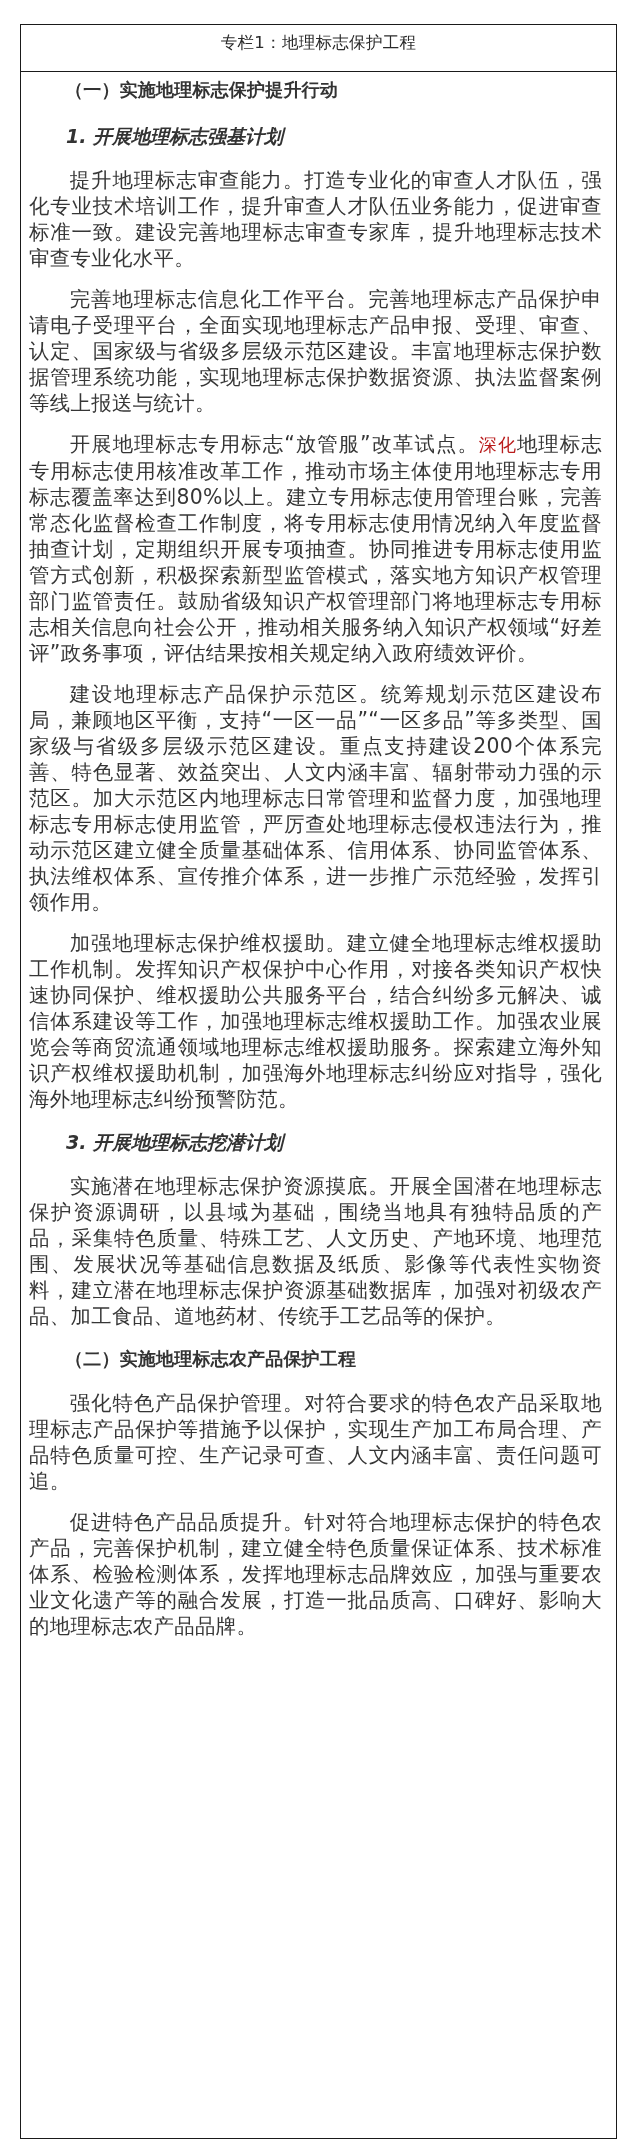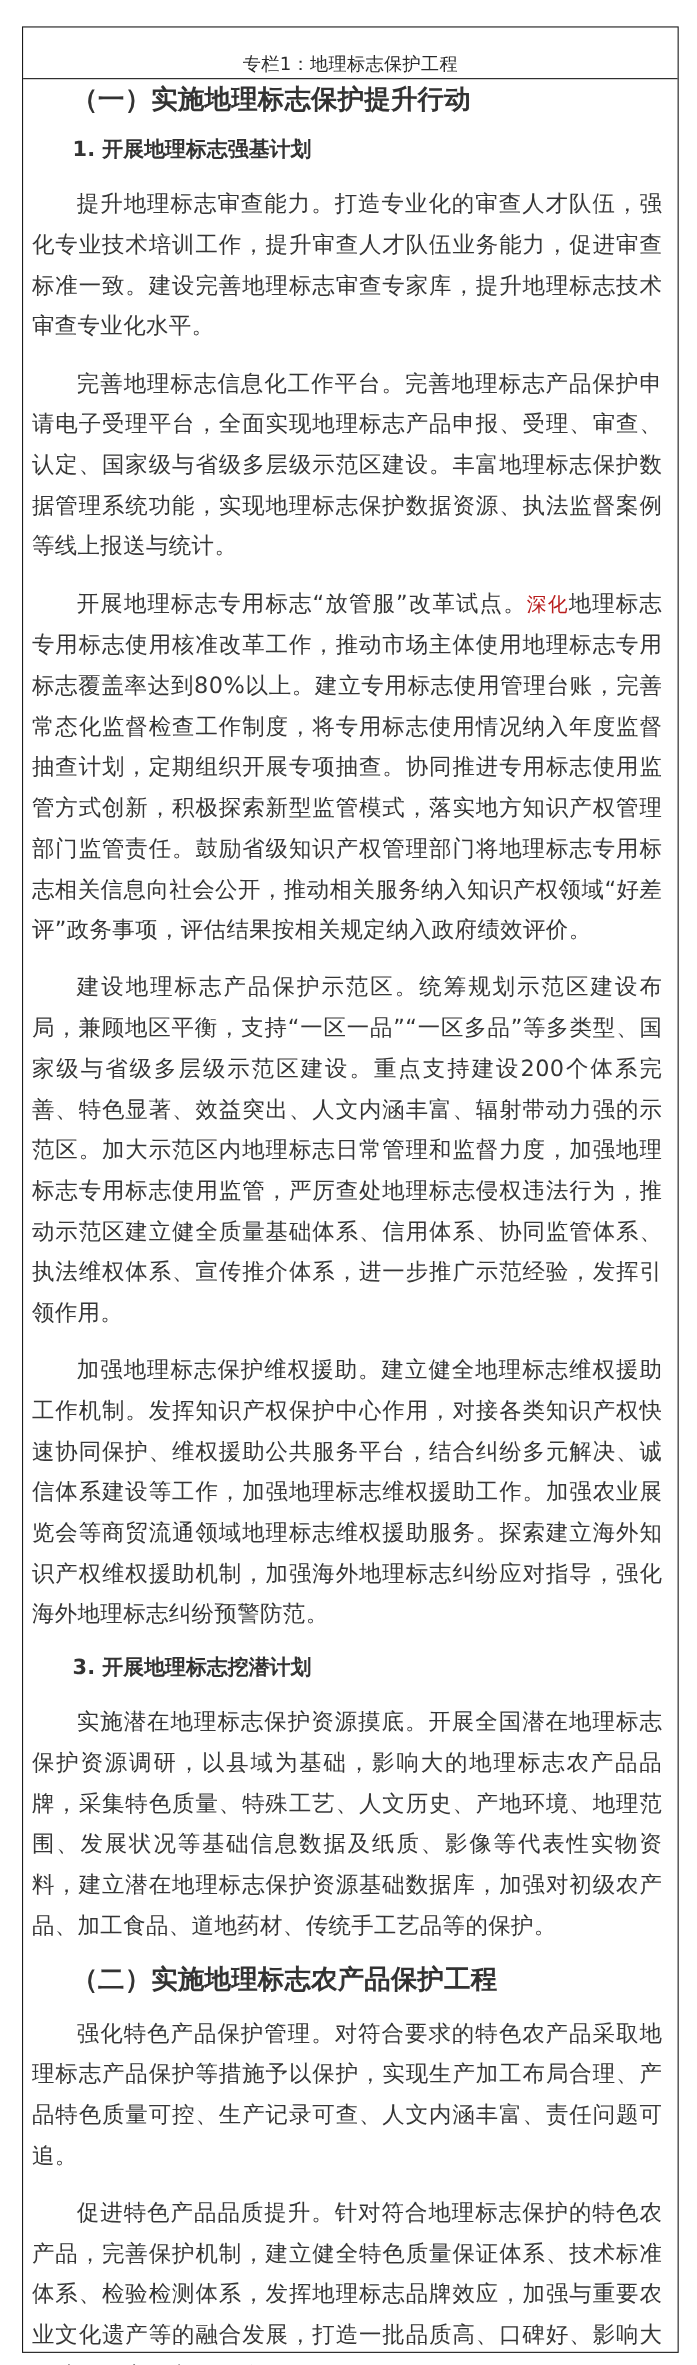--- a/index.html
+++ b/index.html
@@ -31,45 +31,45 @@
     align-items: flex-start;
     justify-content: center;
     box-sizing: border-box;
     padding-top: 6px;
   }
   .box-title {
     font-size: 16.5px;
     line-height: 24px;
     color: #2a2a2a;
     letter-spacing: 0.3px;
-    margin-top: 16px;
   }
   .box-body {
     padding: 3px 14px 0 8px;
   }
   .section-heading {
     font-weight: bold;
-    font-size: 24px;
+    font-size: 18px;
     line-height: 30px;
     color: #333333;
     margin: 0 0 16px 0;
     padding-left: 36px;
     letter-spacing: 0.2px;
   }
   .plan-heading {
     font-weight: bold;
     font-size: 19px;
     line-height: 30px;
     color: #333333;
     margin: 0 0 16px 0;
     padding-left: 37px;
+    font-style: italic;
   }
   .para {
     font-size: 20.4px;
-    line-height: 37px;
+    line-height: 26px;
     margin: 0 0 15px 0;
     text-indent: 2em;
     text-align: justify;
     letter-spacing: 0.35px;
     color: #363636;
   }
   .faded {
     color: #b91c1c;
     font-size: 18px;
   }
@@ -88,20 +88,20 @@
 
     <div class="plan-heading">1. 开展地理标志强基计划</div>
     <p class="para">提升地理标志审查能力。打造专业化的审查人才队伍，强化专业技术培训工作，提升审查人才队伍业务能力，促进审查标准一致。建设完善地理标志审查专家库，提升地理标志技术审查专业化水平。</p>
     <p class="para">完善地理标志信息化工作平台。完善地理标志产品保护申请电子受理平台，全面实现地理标志产品申报、受理、审查、认定、国家级与省级多层级示范区建设。丰富地理标志保护数据管理系统功能，实现地理标志保护数据资源、执法监督案例等线上报送与统计。</p>
 
     <p class="para"><span>开展地理标志专用标志“放管服”改革试点。</span><span class="faded">深化</span><span>地理标志专用标志使用核准改革工作，推动市场主体使用地理标志专用标志覆盖率达到80%以上。建立专用标志使用管理台账，完善常态化监督检查工作制度，将专用标志使用情况纳入年度监督抽查计划，定期组织开展专项抽查。协同推进专用标志使用监管方式创新，积极探索新型监管模式，落实地方知识产权管理部门监管责任。鼓励省级知识产权管理部门将地理标志专用标志相关信息向社会公开，推动相关服务纳入知识产权领域“好差评”政务事项，评估结果按相关规定纳入政府绩效评价。</span></p>
     <p class="para">建设地理标志产品保护示范区。统筹规划示范区建设布局，兼顾地区平衡，支持“一区一品”“一区多品”等多类型、国家级与省级多层级示范区建设。重点支持建设200个体系完善、特色显著、效益突出、人文内涵丰富、辐射带动力强的示范区。加大示范区内地理标志日常管理和监督力度，加强地理标志专用标志使用监管，严厉查处地理标志侵权违法行为，推动示范区建立健全质量基础体系、信用体系、协同监管体系、执法维权体系、宣传推介体系，进一步推广示范经验，发挥引领作用。</p>
     <p class="para">加强地理标志保护维权援助。建立健全地理标志维权援助工作机制。发挥知识产权保护中心作用，对接各类知识产权快速协同保护、维权援助公共服务平台，结合纠纷多元解决、诚信体系建设等工作，加强地理标志维权援助工作。加强农业展览会等商贸流通领域地理标志维权援助服务。探索建立海外知识产权维权援助机制，加强海外地理标志纠纷应对指导，强化海外地理标志纠纷预警防范。</p>
 
     <div class="plan-heading">3. 开展地理标志挖潜计划</div>
-    <p class="para">实施潜在地理标志保护资源摸底。开展全国潜在地理标志保护资源调研，以县域为基础，影响大的地理标志农产品品牌，采集特色质量、特殊工艺、人文历史、产地环境、地理范围、发展状况等基础信息数据及纸质、影像等代表性实物资料，建立潜在地理标志保护资源基础数据库，加强对初级农产品、加工食品、道地药材、传统手工艺品等的保护。</p>
+    <p class="para">实施潜在地理标志保护资源摸底。开展全国潜在地理标志保护资源调研，以县域为基础，围绕当地具有独特品质的产品，采集特色质量、特殊工艺、人文历史、产地环境、地理范围、发展状况等基础信息数据及纸质、影像等代表性实物资料，建立潜在地理标志保护资源基础数据库，加强对初级农产品、加工食品、道地药材、传统手工艺品等的保护。</p>
 
     <div class="section-heading">（二）实施地理标志农产品保护工程</div>
     <p class="para">强化特色产品保护管理。对符合要求的特色农产品采取地理标志产品保护等措施予以保护，实现生产加工布局合理、产品特色质量可控、生产记录可查、人文内涵丰富、责任问题可追。</p>
     <p class="para">促进特色产品品质提升。针对符合地理标志保护的特色农产品，完善保护机制，建立健全特色质量保证体系、技术标准体系、检验检测体系，发挥地理标志品牌效应，加强与重要农业文化遗产等的融合发展，打造一批品质高、口碑好、影响大的地理标志农产品品牌。</p>
 
   </div>
 </div>
 
 </body></html>

